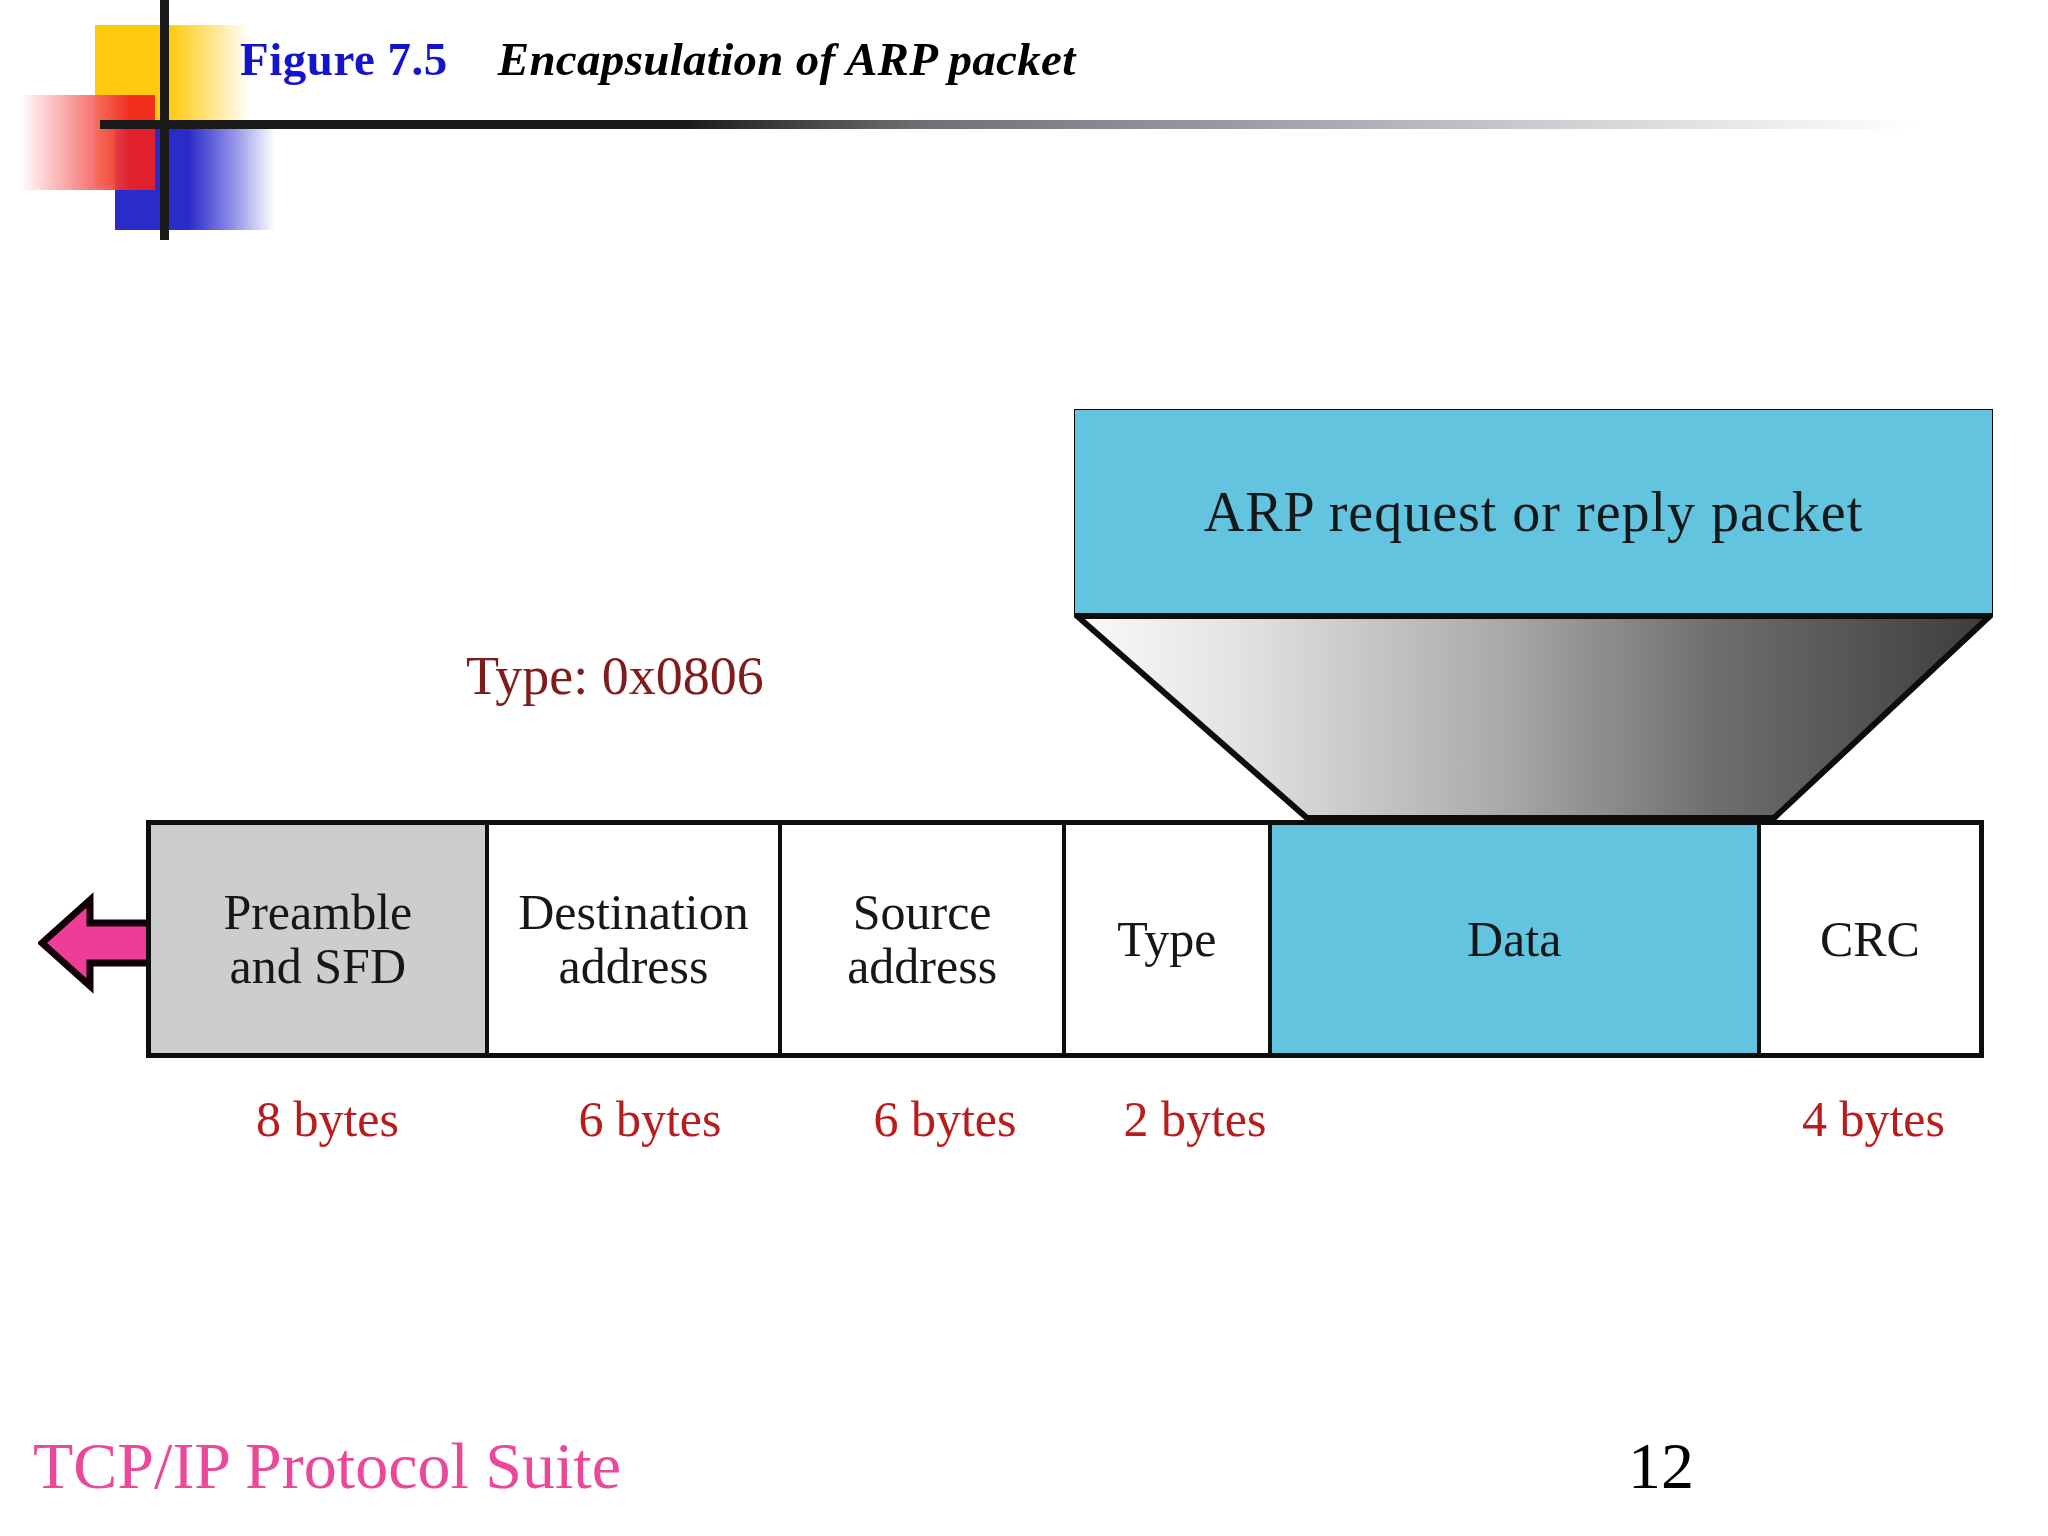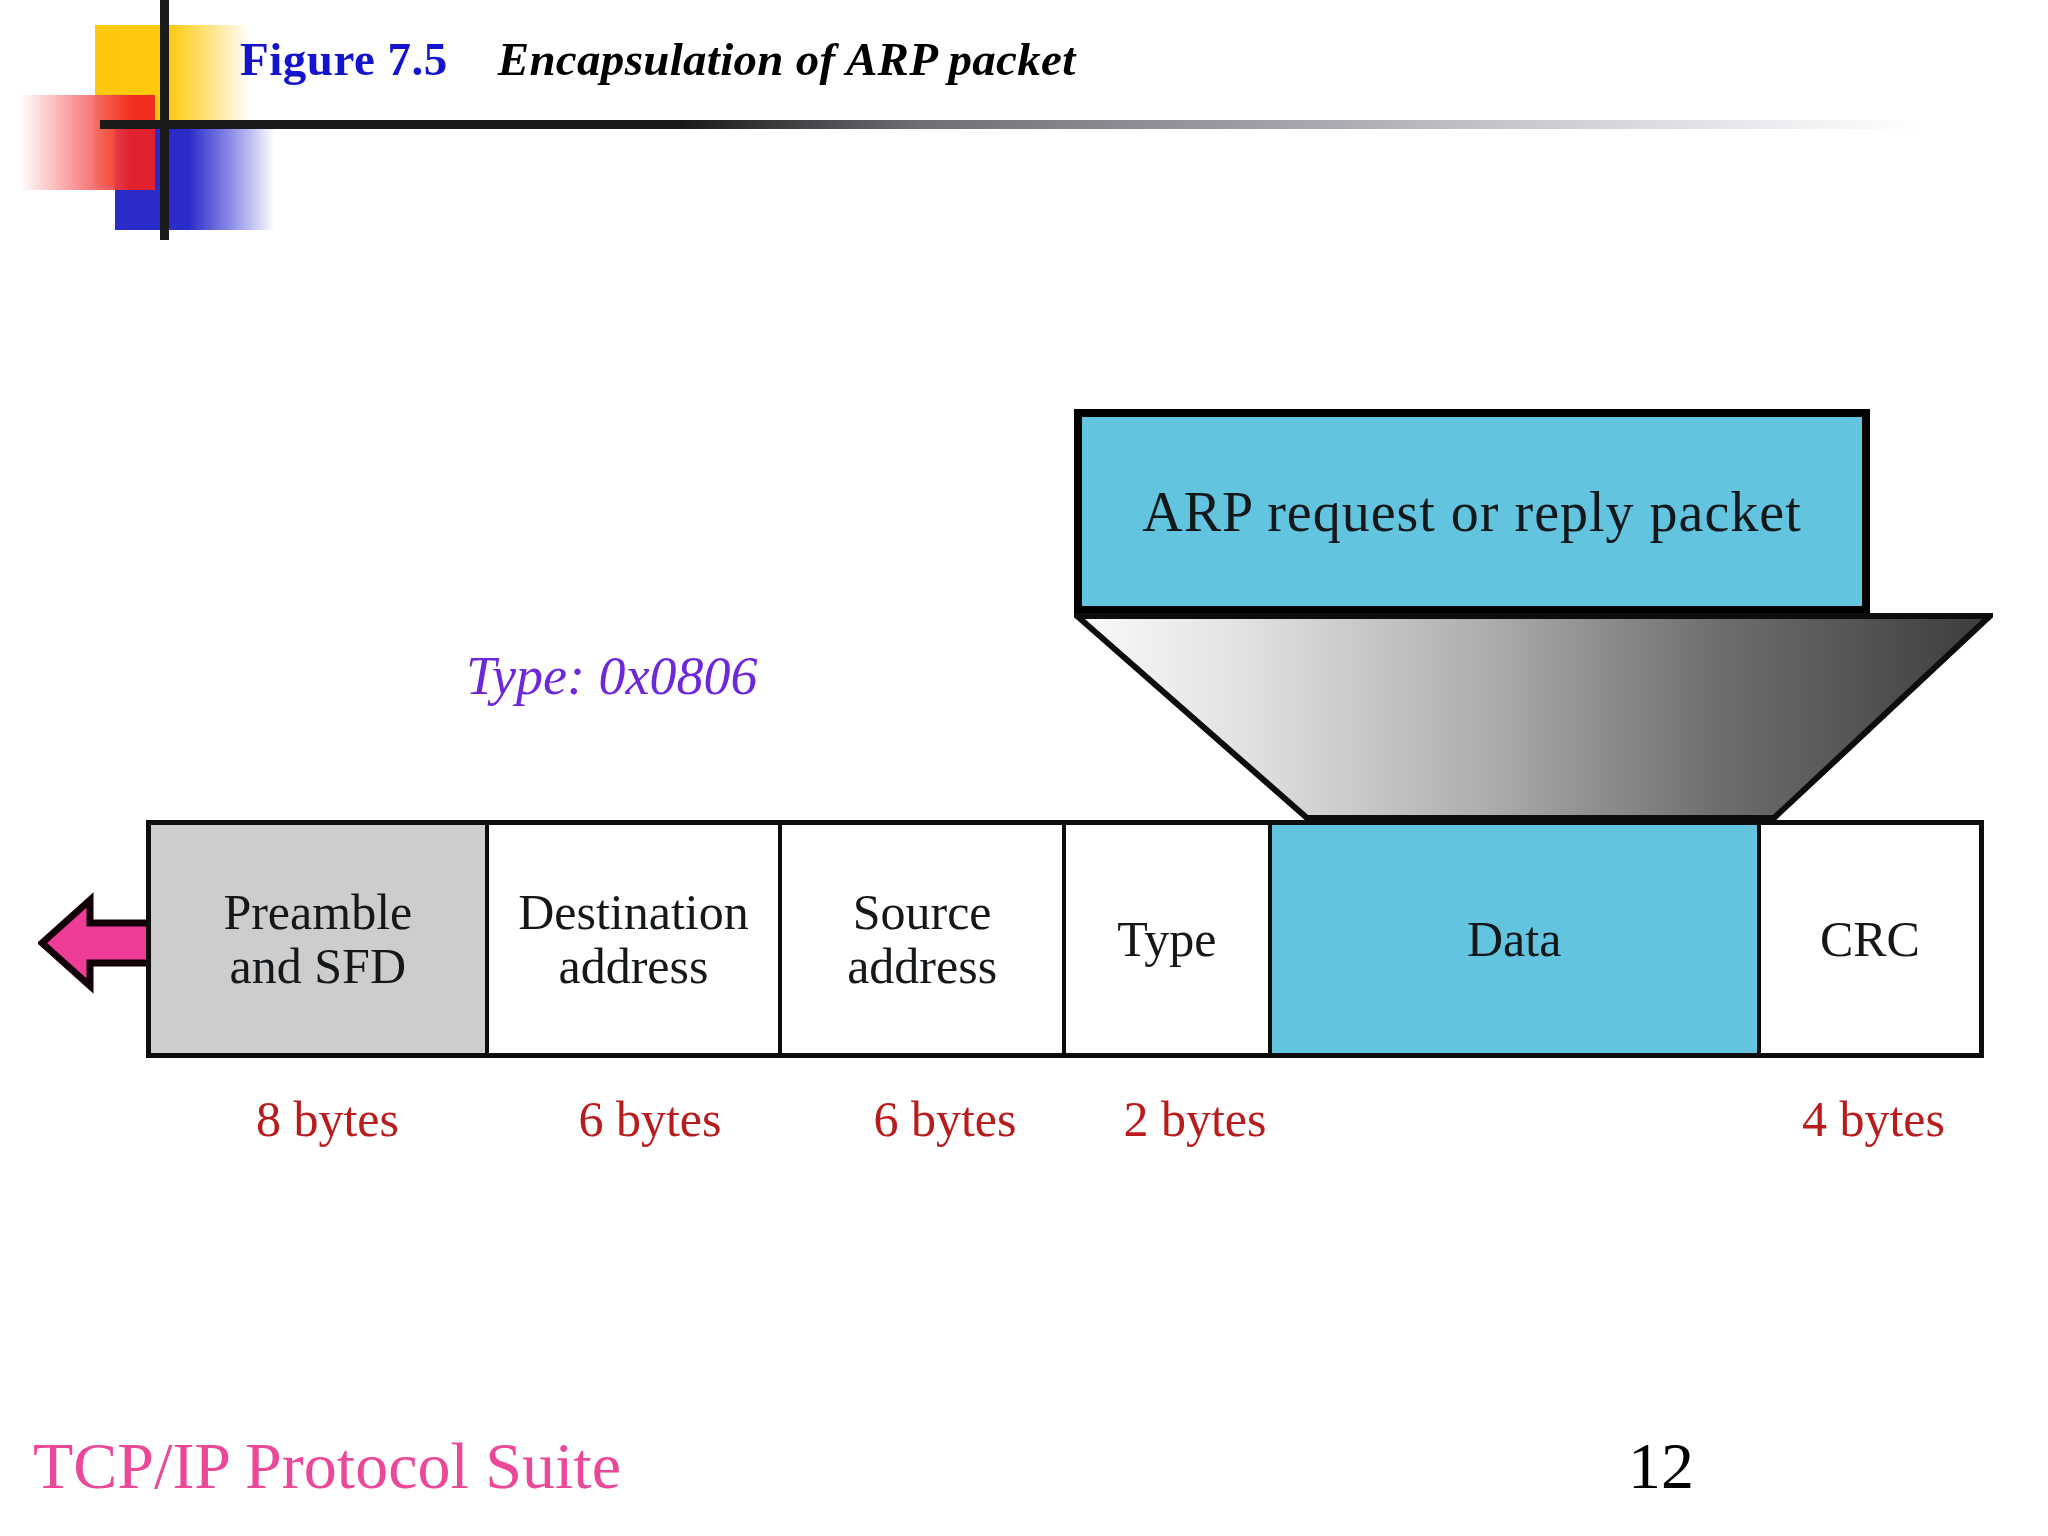--- a/index.html
+++ b/index.html
@@ -68,23 +68,23 @@
     font-style: italic;
     color: #000000;
     margin-left: 50px;
     letter-spacing: .3px;
   }
 
   
   .arp-box {
     position: absolute;
     left: 1074px; top: 409px;
-    width: 796px; height: 205px;
+    width: 919px; height: 205px;
     background: #62C4DF;
-    border: 8px solid #000000;
+    border: 1px solid #000000;
     box-sizing: border-box;
     display: flex;
     align-items: center;
     justify-content: center;
   }
   .arp-box-label {
     font-size: 56px;
     color: #15181A;
     letter-spacing: 1px;
     white-space: nowrap;
@@ -137,23 +137,22 @@
     position: absolute;
     left: 38px; top: 888px;
     width: 128px; height: 110px;
   }
 
   
   .type-note {
     position: absolute;
     left: 466px; top: 645px;
     font-size: 54px;
-    color: #6d28d9;
-    white-space: nowrap;
-    font-style: italic;
+    color: #7f1d1d;
+    white-space: nowrap;
   }
 
   
   .byte-row {
     position: absolute;
     left: 155px; top: 1090px;
     width: 1838px;
     display: flex;
   }
   .byte-lbl {

